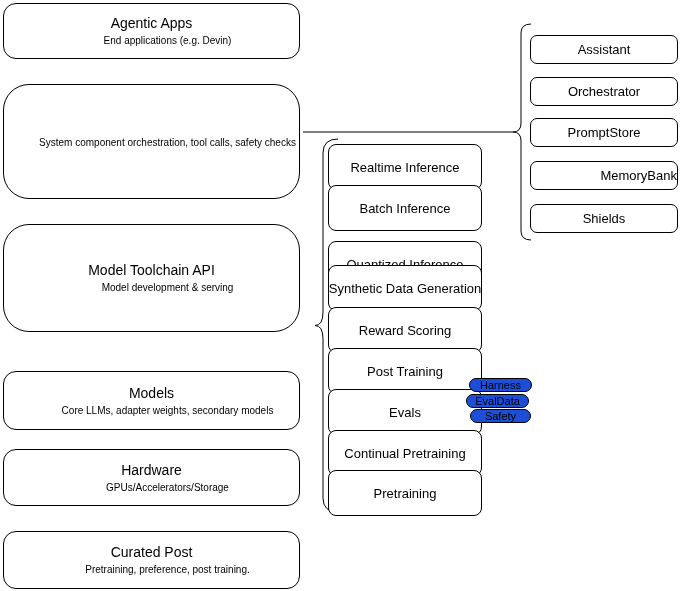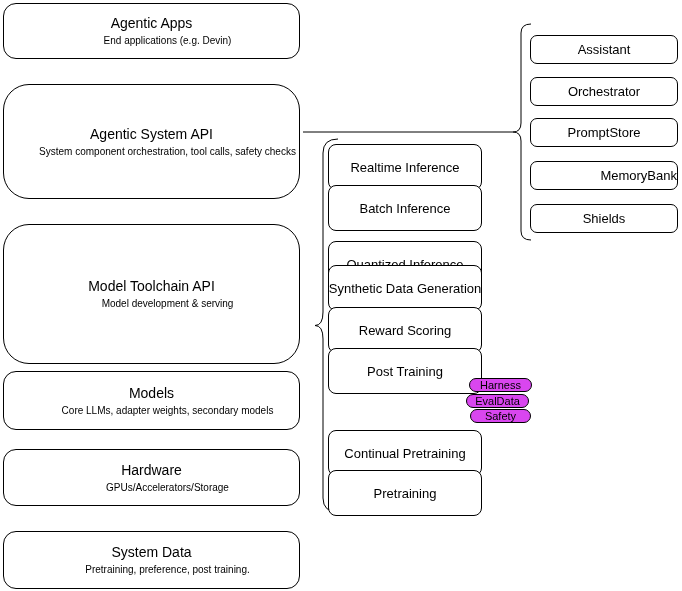--- a/index.html
+++ b/index.html
@@ -33,21 +33,21 @@
   }
   .sys {
     left: 530px; width: 148px; height: 29px;
     border-radius: 7px; font-size: 13px; white-space: nowrap;
     z-index: 1;
   }
   .tag {
     position: absolute;
     box-sizing: border-box;
     border: 1px solid #000000;
-    background: #d946ef;
+    background: #1d4ed8;
     border-radius: 8px;
     font-size: 11px;
     line-height: 12px;
     display: flex;
     align-items: center;
     justify-content: center;
     white-space: nowrap;
     z-index: 2;
   }
   .wires {
@@ -69,61 +69,63 @@
     <path d="M531 24 Q521 24 521 33 L521 123 Q521 132 513 132 Q521 132 521 141 L521 231 Q521 240 531 240"></path>
     <path d="M338 139 Q323 139 323 153 L323 312 Q323 325.5 315 325.5 Q323 325.5 323 339 L323 498 Q323 512 338 512"></path>
   </svg>
 
   <div class="node stack-box" style="top:3px; height:56px; border-radius:13px;">
     <div class="title">Agentic Apps</div>
     <div class="subtitle">End applications (e.g. Devin)</div>
   </div>
 
   <div class="node stack-box" style="top:84px; height:115px; border-radius:26px;">
-    <div class="title">Agentic System API</div>
     <div class="subtitle">System component orchestration, tool calls, safety checks</div>
   </div>
 
-  <div class="node stack-box" style="top:224px; height:140px; border-radius:26px;">
+  <div class="node stack-box" style="top:224px; height:108px; border-radius:26px;">
     <div class="title">Model Toolchain API</div>
     <div class="subtitle">Model development &amp; serving</div>
   </div>
 
   <div class="node stack-box" style="top:371px; height:59px; border-radius:13px;">
     <div class="title">Models</div>
     <div class="subtitle">Core LLMs, adapter weights, secondary models</div>
   </div>
 
   <div class="node stack-box" style="top:449px; height:57px; border-radius:13px;">
     <div class="title">Hardware</div>
     <div class="subtitle">GPUs/Accelerators/Storage</div>
   </div>
 
   <div class="node stack-box" style="top:531px; height:58px; border-radius:13px;">
-    <div class="title">System Data</div>
+    <div class="title">Curated Post</div>
     <div class="subtitle">Pretraining, preference, post training.</div>
   </div>
 
   <div class="node svc" style="top:144px;">
     <span>Realtime Inference</span>
   </div>
   <div class="node svc" style="top:185px;">
     <span>Batch Inference</span>
   </div>
   <div class="node svc" style="top:241px;">
     <span>Quantized Inference</span>
   </div>
   <div class="node svc" style="top:265px;">
     <span>Synthetic Data Generation</span>
   </div>
   <div class="node svc" style="top:307px;">
     <span>Reward Scoring</span>
   </div>
   <div class="node svc" style="top:348px;">
     <span>Post Training</span>
+  </div>
+  <div class="node svc" style="top:389px;">
+    <span>Evals</span>
   </div>
   <div class="node svc" style="top:430px;">
     <span>Continual Pretraining</span>
   </div>
   <div class="node svc" style="top:470px;">
     <span>Pretraining</span>
   </div>
 
   <div class="tag" style="left:469px; top:378px; width:63px; height:14px;">
     <span>Harness</span>

